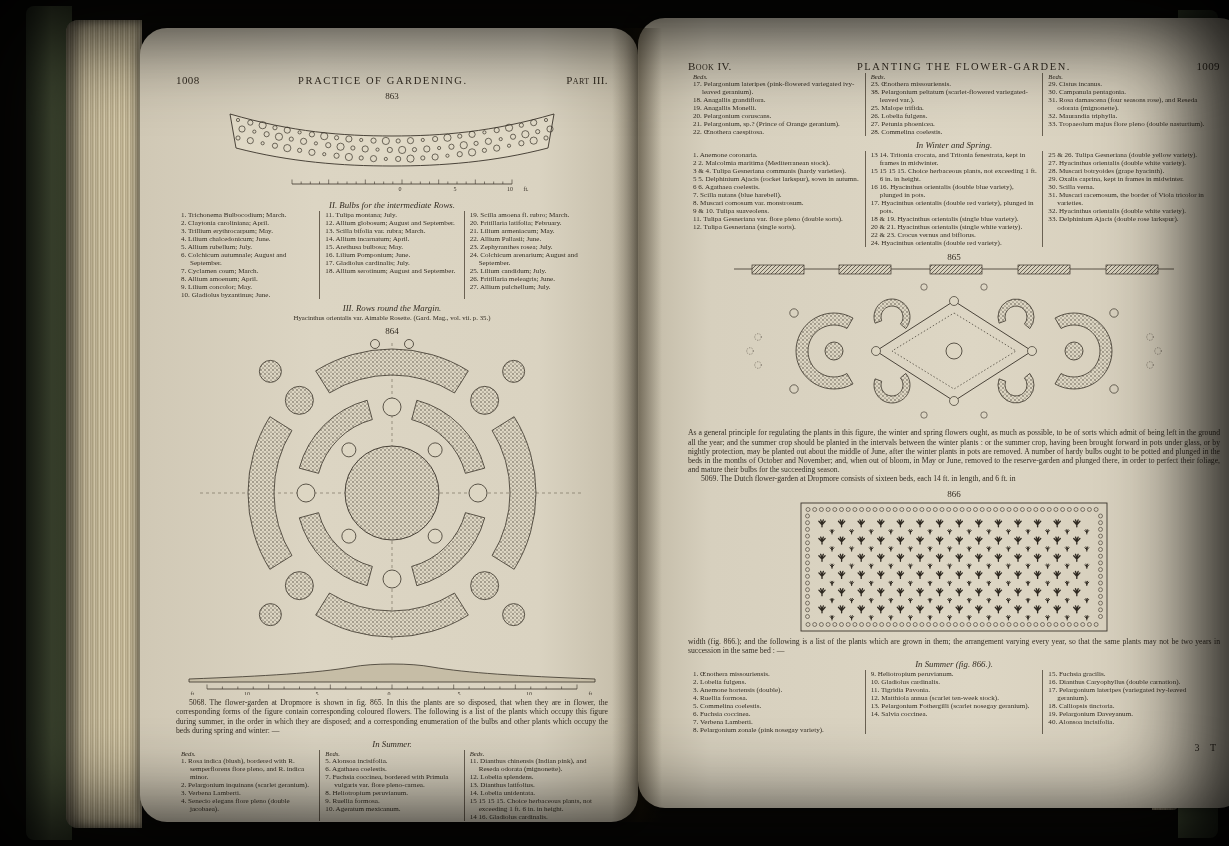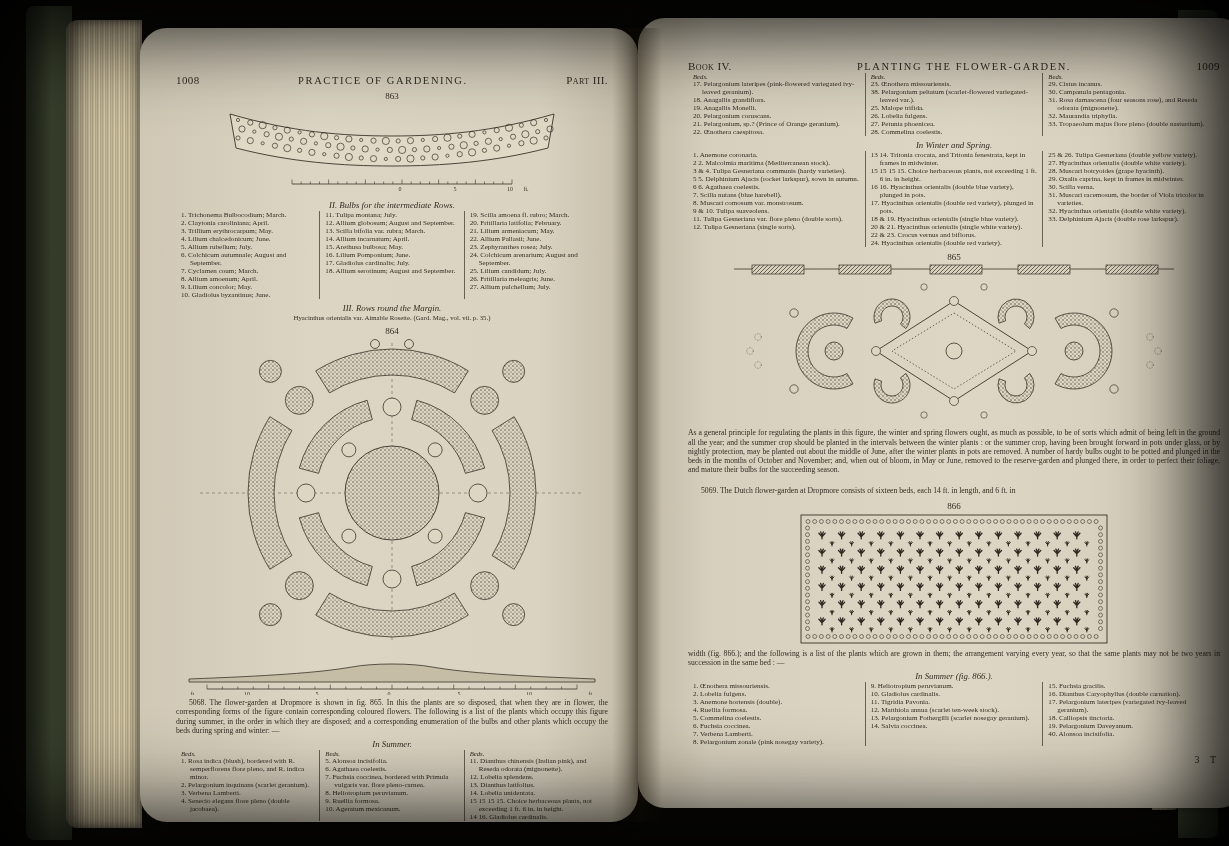--- a/index.html
+++ b/index.html
@@ -453,21 +453,21 @@
             <circle cx="380" cy="126" r="4.2" fill="none" stroke="#3a332a" stroke-width="0.7"></circle>
             <circle cx="416" cy="74" r="3.3" fill="none" stroke="#3a332a" stroke-width="0.6" stroke-dasharray="1 1.4"></circle>
             <circle cx="424" cy="88" r="3.3" fill="none" stroke="#3a332a" stroke-width="0.6" stroke-dasharray="1 1.4"></circle>
             <circle cx="416" cy="102" r="3.3" fill="none" stroke="#3a332a" stroke-width="0.6" stroke-dasharray="1 1.4"></circle>
             <circle cx="250" cy="24" r="3.2" fill="none" stroke="#3a332a" stroke-width="0.6"></circle>
             <circle cx="250" cy="152" r="3.2" fill="none" stroke="#3a332a" stroke-width="0.6"></circle>
           </svg>
       </div>
 
       <div class="para">As a general principle for regulating the plants in this figure, the winter and spring flowers ought, as much as possible, to be of sorts which admit of being left in the ground all the year; and the summer crop should be planted in the intervals between the winter plants : or the summer crop, having been brought forward in pots under glass, or by nightly protection, may be planted out about the middle of June, after the winter plants in pots are removed.  A number of hardy bulbs ought to be potted and plunged in the beds in the months of October and November; and, when out of bloom, in May or June, removed to the reserve-garden and plunged there, in order to perfect their foliage, and mature their bulbs for the succeeding season.</div>
-      <div class="para ind" style="margin-top:12px">5069. The Dutch flower-garden at Dropmore consists of sixteen beds, each 14 ft. in length, and 6 ft. in</div>
+      <div class="para ind" style="margin-top:0">5069. The Dutch flower-garden at Dropmore consists of sixteen beds, each 14 ft. in length, and 6 ft. in</div>
 
       <div class="fignum">866</div>
       <div class="figwrap">
         <svg id="f866" width="312" height="134">
             <rect x="3" y="3" width="306" height="128" fill="none" stroke="#3a332a" stroke-width="0.9"></rect>
             <circle cx="10" cy="9.5" r="2" fill="none" stroke="#3a332a" stroke-width="0.6"></circle>
             <circle cx="10" cy="124.5" r="2" fill="none" stroke="#3a332a" stroke-width="0.6"></circle>
             <circle cx="16.7" cy="9.5" r="2" fill="none" stroke="#3a332a" stroke-width="0.6"></circle>
             <circle cx="16.7" cy="124.5" r="2" fill="none" stroke="#3a332a" stroke-width="0.6"></circle>
             <circle cx="23.4" cy="9.5" r="2" fill="none" stroke="#3a332a" stroke-width="0.6"></circle>

